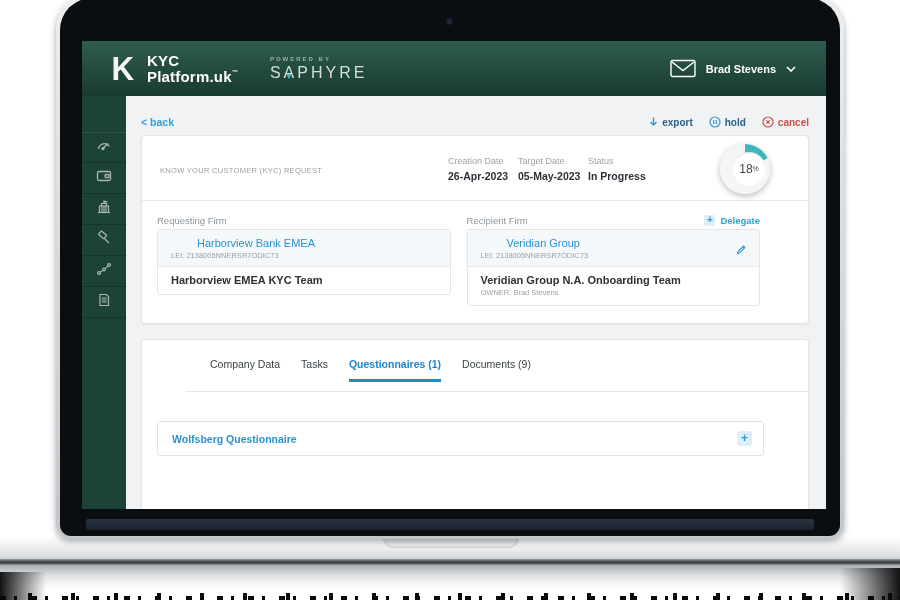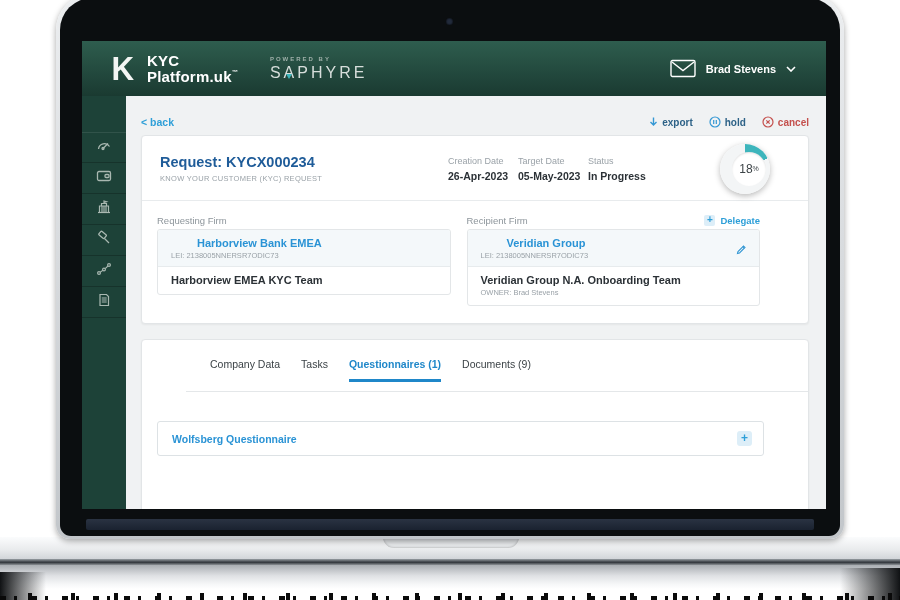--- a/index.html
+++ b/index.html
@@ -100,21 +100,21 @@
 
   .firms-row { display:flex; gap:16px; padding:10px 48px 17px 15px; }
   .firm-col { flex:1; }
   .firm-label-row { display:flex; align-items:center; justify-content:space-between; height:18px; }
   .firm-label { color:#8d959b; font-size:9.5px; }
   .delegate { display:flex; align-items:center; gap:5px; color:#2e9fd8; font-size:9.5px; font-weight:bold; cursor:pointer; }
   .plus-chip { width:11px; height:11px; border-radius:2px; background:#ddeef8; color:#2e9fd8;
     font-size:10px; line-height:10px; text-align:center; font-weight:bold; }
   .firm-box { border:1px solid #e3e6e8; border-radius:3px; background:#fff; overflow:hidden; }
   .firm-top { background:#f4f8fa; border-bottom:1px solid #e7ebed; padding:7px 13px 6px; position:relative; }
-  .firm-name { color:#2a93d5; font-size:11px; font-weight:bold; cursor:pointer;padding-left:26px; }
+  .firm-name { color:#2a93d5; font-size:11px; font-weight:normal; cursor:pointer;padding-left:26px; }
   .firm-lei { margin-top:2px; color:#9aa2a8; font-size:7.5px; }
   .firm-bottom { padding:7px 13px 8px; }
   .firm-team { color:#2b3136; font-size:11px; font-weight:bold; }
   .firm-owner { margin-top:2px; color:#9aa2a8; font-size:7.5px; }
   .firm-owner .ital { font-style:italic; }
   .edit-pencil { position:absolute; right:12px; top:11px; cursor:pointer; }
 
   .card2 { margin-top:15px; height:190px; }
   .tabs-row { display:flex; gap:21px; padding:18px 0 10px 24px; border-bottom:1px solid #e4e7e9;margin-left:44px; }
   .tab { font-size:10.5px; color:#3c4347; padding-bottom:9px; cursor:pointer; }
@@ -254,21 +254,20 @@
                     </svg>
                     </span>
                   <span>cancel</span>
                 </span>
               </div>
             </div>
 
             <div class="card card1">
               <div class="req-row">
                 <div class="req-title-blk">
-                  <div class="req-title">Request: KYCX000234</div>
                   <div class="req-sub">KNOW YOUR CUSTOMER (KYC) REQUEST</div>
                 </div>
                 <div class="req-field">
                   <div class="fl">Creation Date</div>
                   <div class="fv">26-Apr-2023</div>
                 </div>
                 <div class="req-field">
                   <div class="fl">Target Date</div>
                   <div class="fv">05-May-2023</div>
                 </div>

